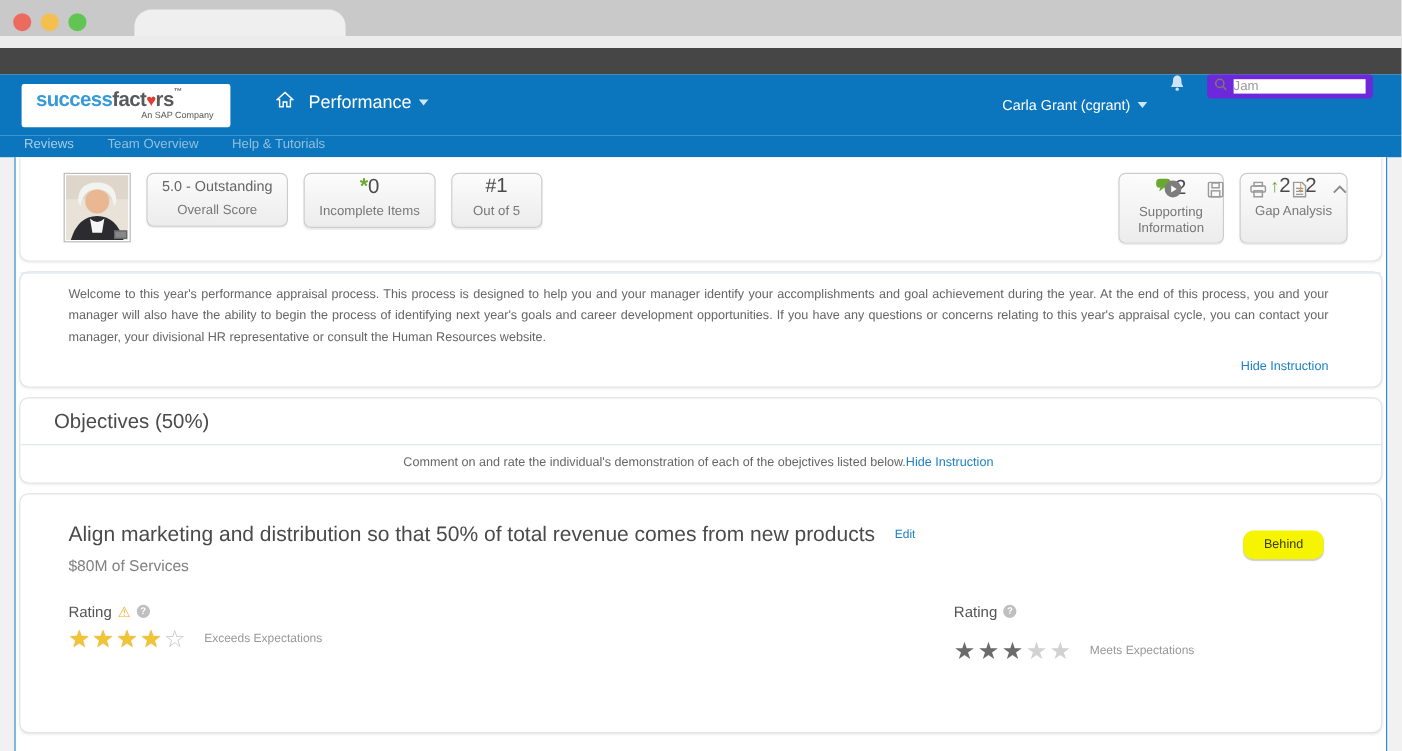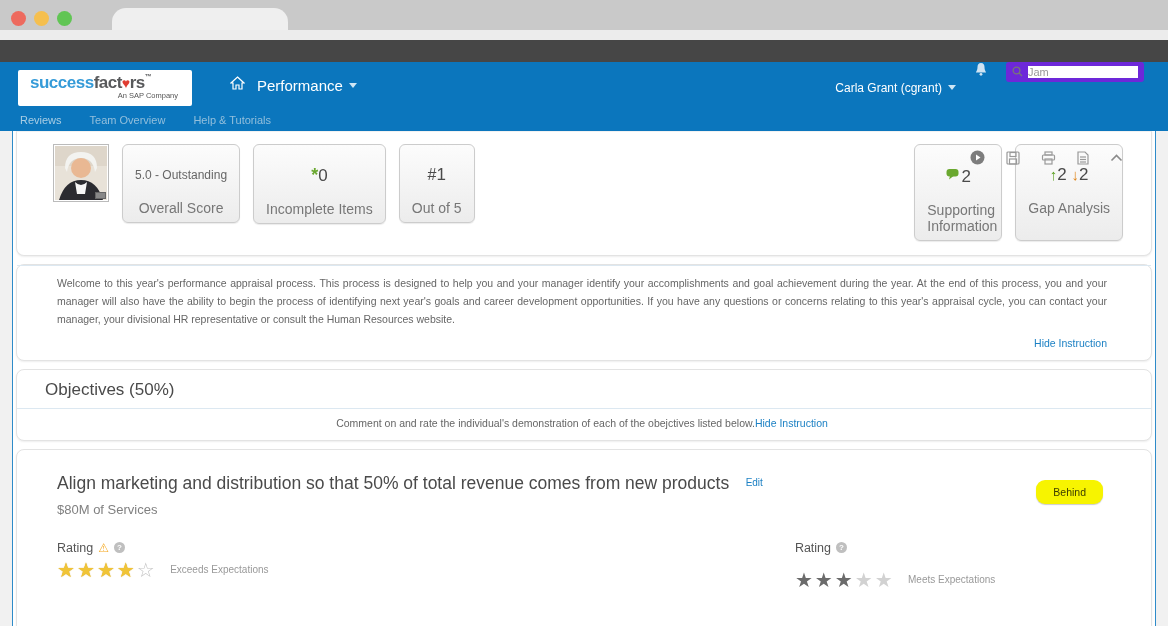--- a/index.html
+++ b/index.html
@@ -51,27 +51,27 @@
   
   .page-title { font-size:19px; color:#3c3c3c; padding:14px 0 0 32px; font-weight:400; }
   .title-icons { position:absolute; right:28px; top:18px; display:flex; gap:21px; align-items:center; }
   .title-icons svg { display:block; cursor:pointer; }
   .score-row { display:flex; align-items:flex-start; padding:12px 28px 14px 36px; }
   .photo { width:56px; height:58px; border:1px solid #bbb; background:#fff; padding:1px; position:relative; }
   .photo svg { display:block; }
   .photo-badge { position:absolute; right:2px; bottom:2px; width:11px; height:7px; background:#888;
                  border:1px solid #666; }
   .scorecard { border:1px solid #ccc; border-radius:6px; background:linear-gradient(#fcfcfc,#ececec);
-               box-shadow:0 1px 1px rgba(0,0,0,.08); text-align:center; padding:20px 12px 6px;
+               box-shadow:0 1px 1px rgba(0,0,0,.08); text-align:center; padding:0 12px 6px;
                margin-left:13px; min-width:76px; cursor:pointer; }
   .sc-value { font-size:12px; color:#666; line-height:20px; white-space:nowrap; }
   .sc-big { font-size:17px; color:#4a4a4a; }
   .sc-sym-green { color:#6aa82f; font-weight:bold; font-size:18px; }
   .sc-sym-dark { color:#4a4a4a; font-size:16px; }
-  .sc-label { font-size:14px; color:#777; margin-top:15px; line-height:1.15; white-space:nowrap; }
+  .sc-label { font-size:11px; color:#777; margin-top:4px; line-height:1.15; white-space:nowrap; }
   .sc-label.wrap { white-space:normal; width:62px; margin-left:auto; margin-right:auto; }
   .right-cards { margin-left:auto; display:flex; }
   .arrow-up { color:#5ea226; font-weight:bold; font-size:15px; }
   .arrow-down { color:#e0861a; font-weight:bold; font-size:15px; }
   .bubble-icon { display:inline-block; vertical-align:2px; margin-right:3px; }
 
   
   .sec-head { font-size:17px; font-weight:400; color:#4a4a4a; padding:10px 0 8px 28px; }
   .sec-divider { border-top:1px solid #dce8f1; }
   .sec-body { font-size:10.5px; color:#666; line-height:1.7; text-align:justify;

